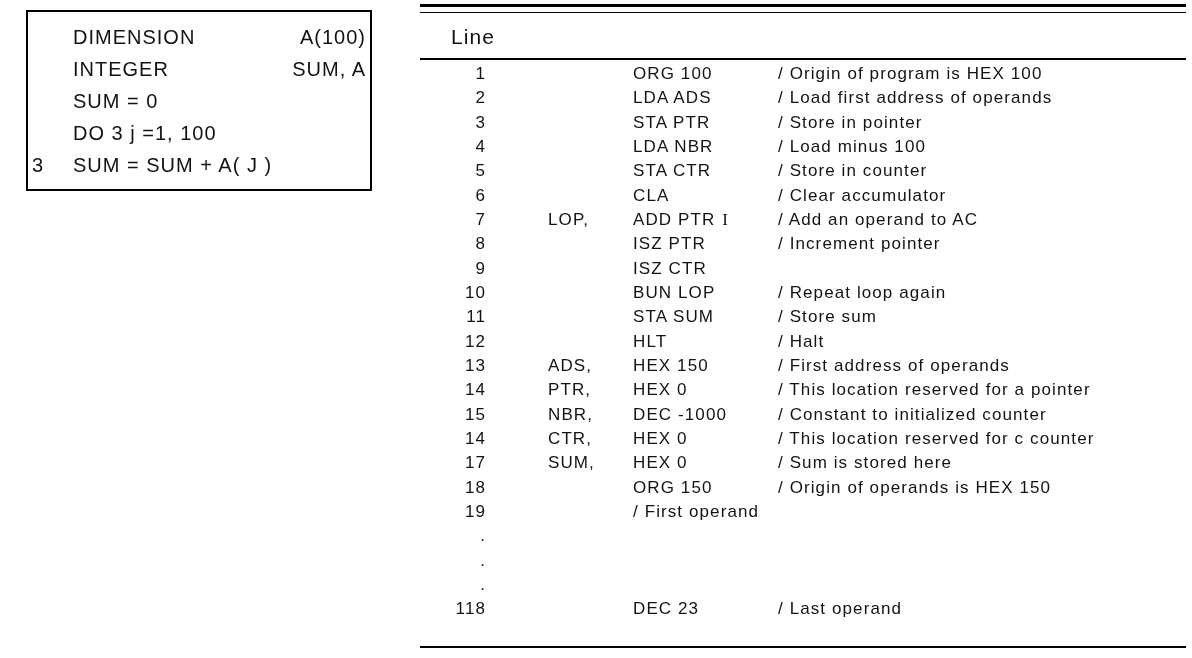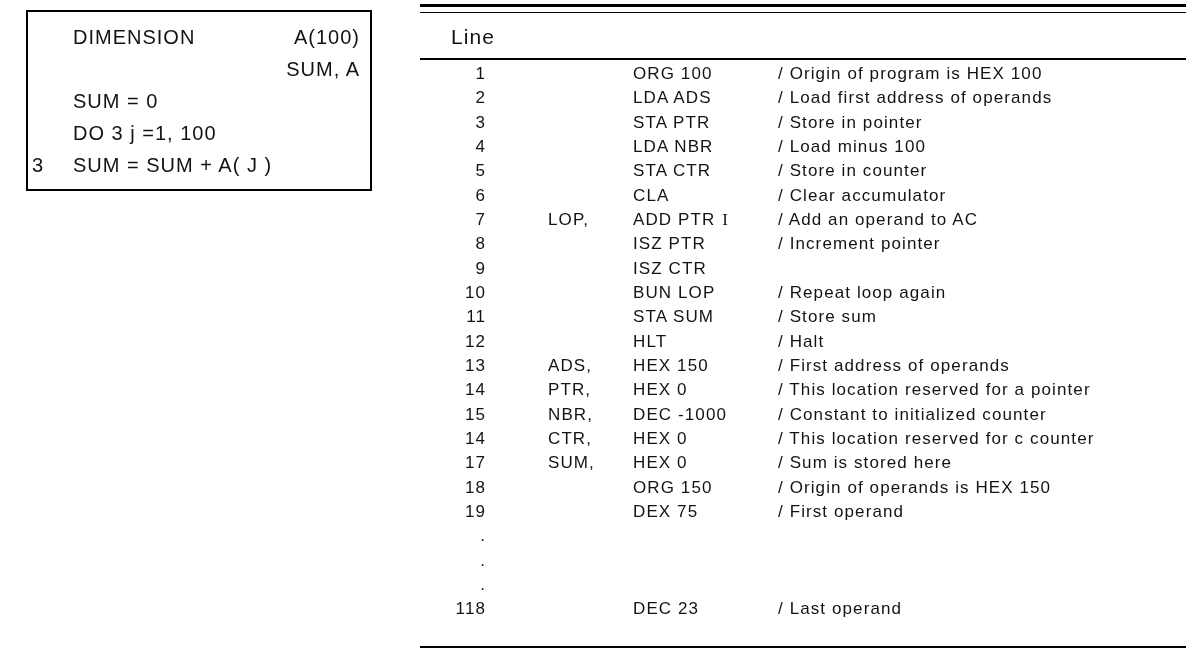--- a/index.html
+++ b/index.html
@@ -19,21 +19,21 @@
     border:2.5px solid #000;
     box-sizing:border-box;
     padding-top:9px;
     font-size:20px;
     letter-spacing:1px;
     margin-left:16px;
   }
   .f-line{display:flex;height:32px;line-height:32px;white-space:pre;}
   .f-label{flex:none;width:45px;padding-left:4px;box-sizing:border-box;}
   .f-main{flex:none;}
-  .f-right{margin-left:auto;padding-right:10px;}
+  .f-right{margin-left:auto;padding-right:4px;}
 
   
   .asm-table{
     position:absolute;left:420px;top:0;
     width:766px;height:658px;
     font-size:17px;
     letter-spacing:1.1px;
   }
   .rule{position:absolute;left:0;right:0;background:#000;}
   .top-outer{top:4px;height:2.6px;}
@@ -56,21 +56,21 @@
   .serif-i{font-family:"Liberation Serif",serif;}
   .serif-i:not(:empty){margin-left:7px;}
 </style>
 </head>
 <body>
 
 <div class="page">
 
   <div class="fortran-box" id="fortran-box">
       <div class="f-line"><span class="f-label"></span><span class="f-main">DIMENSION</span><span class="f-right">A(100)</span></div>
-      <div class="f-line"><span class="f-label"></span><span class="f-right">SUM, A</span></div>
+      <div class="f-line"><span class="f-label"></span><span class="f-main">INTEGER</span><span class="f-right">SUM, A</span></div>
       <div class="f-line"><span class="f-label"></span><span class="f-main">SUM = 0</span><span class="f-right"></span></div>
       <div class="f-line"><span class="f-label"></span><span class="f-main">DO 3 j =1, 100</span><span class="f-right"></span></div>
       <div class="f-line"><span class="f-label">3</span><span class="f-main">SUM = SUM + A( J )</span><span class="f-right"></span></div>
     </div>
 
   <div class="asm-table">
     <div class="rule top-outer"></div>
     <div class="rule top-inner"></div>
     <div class="line-header">Line</div>
     <div class="rule header-rule"></div>
@@ -86,21 +86,21 @@
         <div class="asm-row"><span class="col-num">9</span><span class="col-label"></span><span class="col-instr"><span>ISZ CTR</span><span class="serif-i"></span></span></div>
         <div class="asm-row"><span class="col-num">10</span><span class="col-label"></span><span class="col-instr"><span>BUN LOP</span><span class="serif-i"></span></span><span class="col-comment">/ Repeat loop again</span></div>
         <div class="asm-row"><span class="col-num">11</span><span class="col-label"></span><span class="col-instr"><span>STA SUM</span><span class="serif-i"></span></span><span class="col-comment">/ Store sum</span></div>
         <div class="asm-row"><span class="col-num">12</span><span class="col-label"></span><span class="col-instr"><span>HLT</span><span class="serif-i"></span></span><span class="col-comment">/ Halt</span></div>
         <div class="asm-row"><span class="col-num">13</span><span class="col-label">ADS,</span><span class="col-instr"><span>HEX 150</span><span class="serif-i"></span></span><span class="col-comment">/ First address of operands</span></div>
         <div class="asm-row"><span class="col-num">14</span><span class="col-label">PTR,</span><span class="col-instr"><span>HEX 0</span><span class="serif-i"></span></span><span class="col-comment">/ This location reserved for a pointer</span></div>
         <div class="asm-row"><span class="col-num">15</span><span class="col-label">NBR,</span><span class="col-instr"><span>DEC -1000</span><span class="serif-i"></span></span><span class="col-comment">/ Constant to initialized counter</span></div>
         <div class="asm-row"><span class="col-num">14</span><span class="col-label">CTR,</span><span class="col-instr"><span>HEX 0</span><span class="serif-i"></span></span><span class="col-comment">/ This location reserved for c counter</span></div>
         <div class="asm-row"><span class="col-num">17</span><span class="col-label">SUM,</span><span class="col-instr"><span>HEX 0</span><span class="serif-i"></span></span><span class="col-comment">/ Sum is stored here</span></div>
         <div class="asm-row"><span class="col-num">18</span><span class="col-label"></span><span class="col-instr"><span>ORG 150</span><span class="serif-i"></span></span><span class="col-comment">/ Origin of operands is HEX 150</span></div>
-        <div class="asm-row"><span class="col-num">19</span><span class="col-label"></span><span class="col-instr"><span>DEX 75</span><span class="serif-i"></span></span><span class="col-comment">/ First operand</span></div>
+        <div class="asm-row"><span class="col-num">19</span><span class="col-label"></span><span class="col-comment">/ First operand</span></div>
         <div class="asm-row"><span class="col-num">.</span><span class="col-label"></span><span class="col-instr"><span></span><span class="serif-i"></span></span><span class="col-comment"></span></div>
         <div class="asm-row"><span class="col-num">.</span><span class="col-label"></span><span class="col-instr"><span></span><span class="serif-i"></span></span><span class="col-comment"></span></div>
         <div class="asm-row"><span class="col-num">.</span><span class="col-label"></span><span class="col-instr"><span></span><span class="serif-i"></span></span><span class="col-comment"></span></div>
         <div class="asm-row"><span class="col-num">118</span><span class="col-label"></span><span class="col-instr"><span>DEC 23</span><span class="serif-i"></span></span><span class="col-comment">/ Last operand</span></div>
       </div>
     <div class="rule bottom-rule"></div>
   </div>
 
 </div>
 

